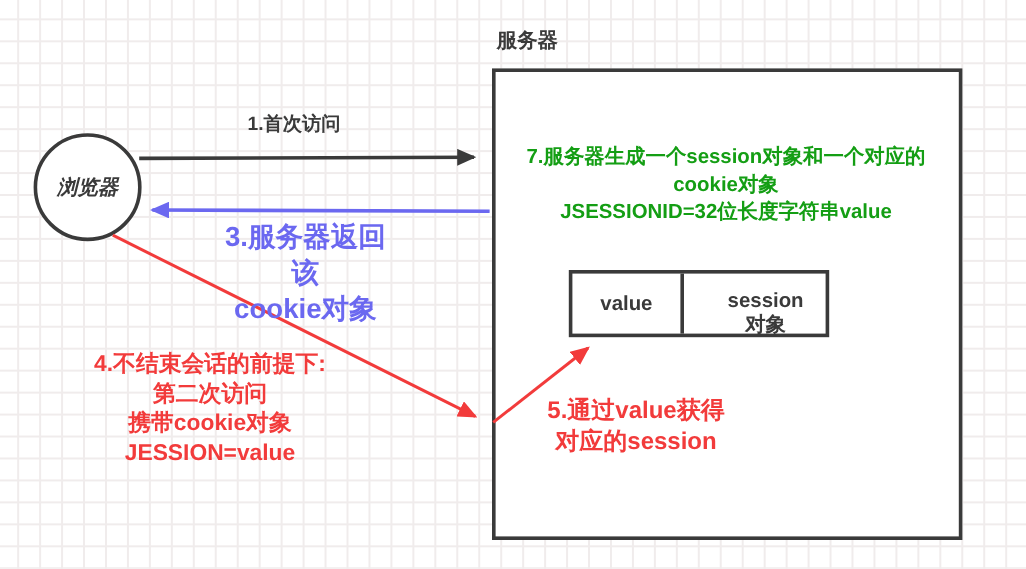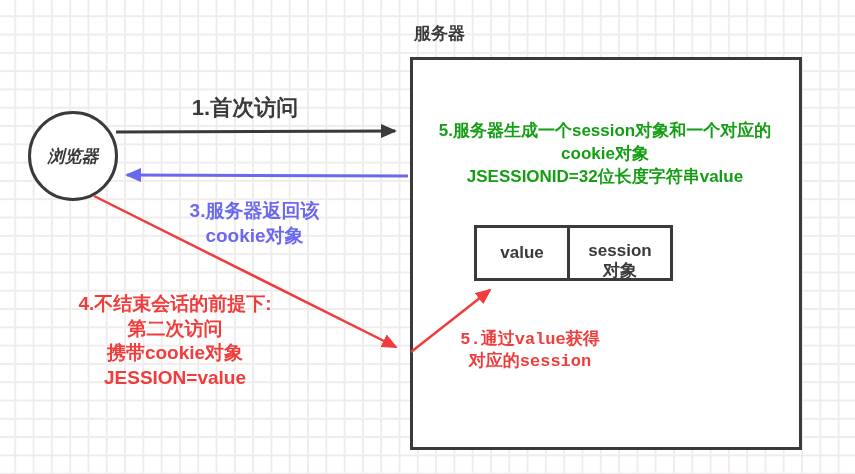--- a/index.html
+++ b/index.html
@@ -68,62 +68,62 @@
     position: absolute;
     font-weight: bold;
     white-space: pre-line;
     text-align: center;
     line-height: 1.3;
   }
   .step-1 {
     left: 170px;
     top: 94px;
     width: 150px;
-    font-size: 22px;
+    font-size: 16px;
     color: #3a3a3a;
   }
   .step-2 {
     left: 412px;
     top: 120px;
     width: 386px;
     font-size: 17px;
     color: #149e14;
     line-height: 1.35;
   }
   .step-3 {
     left: 177px;
-    top: 199px;
+    top: 183px;
     width: 155px;
-    font-size: 19px;
+    font-size: 23px;
     color: #6b68f0;
   }
   .step-4 {
     left: 65px;
     top: 292px;
     width: 220px;
     font-size: 19px;
     color: #f23b3b;
   }
   .step-5 {
     left: 440px;
     top: 329px;
     width: 180px;
-    font-size: 17px;
+    font-size: 20px;
     color: #f23b3b;
-    font-family: Liberation Mono, monospace;
   }
   .kv-table {
     position: absolute;
     left: 474px;
     top: 225px;
     display: flex;
     box-sizing: border-box;
     border: 3px solid #3a3a3a;
     background: #ffffff;
     height: 56px;
+    gap: 18px;
   }
   .kv-cell {
     display: flex;
     align-items: center;
     justify-content: center;
     font-size: 17px;
     font-weight: bold;
     color: #3a3a3a;
     white-space: pre-line;
     text-align: center;
@@ -162,21 +162,21 @@
         <path d="M0,0 L16,7 L0,14 Z" fill="#f23b3b"></path>
       </marker>
     </defs>
     <line x1="116" y1="132" x2="395" y2="131" stroke="#3a3a3a" stroke-width="3" marker-end="url(#mk-black)"></line>
     <line x1="408" y1="176" x2="127" y2="175" stroke="#6b68f0" stroke-width="3" marker-end="url(#mk-blue)"></line>
     <line x1="94" y1="196" x2="396" y2="347" stroke="#f23b3b" stroke-width="2.5" marker-end="url(#mk-red)"></line>
     <line x1="411" y1="352" x2="490" y2="290" stroke="#f23b3b" stroke-width="2.5" marker-end="url(#mk-red)"></line>
   </svg>
 
   <div class="step-label step-1">1.首次访问</div>
-  <div class="step-label step-2">5.服务器生成一个session对象和一个对应的
+  <div class="step-label step-2">7.服务器生成一个session对象和一个对应的
 cookie对象
 JSESSIONID=32位长度字符串value</div>
   <div class="step-label step-3">3.服务器返回该
 cookie对象</div>
   <div class="step-label step-4">4.不结束会话的前提下:
 第二次访问
 携带cookie对象
 JESSION=value</div>
   <div class="step-label step-5">5.通过value获得
 对应的session</div>

